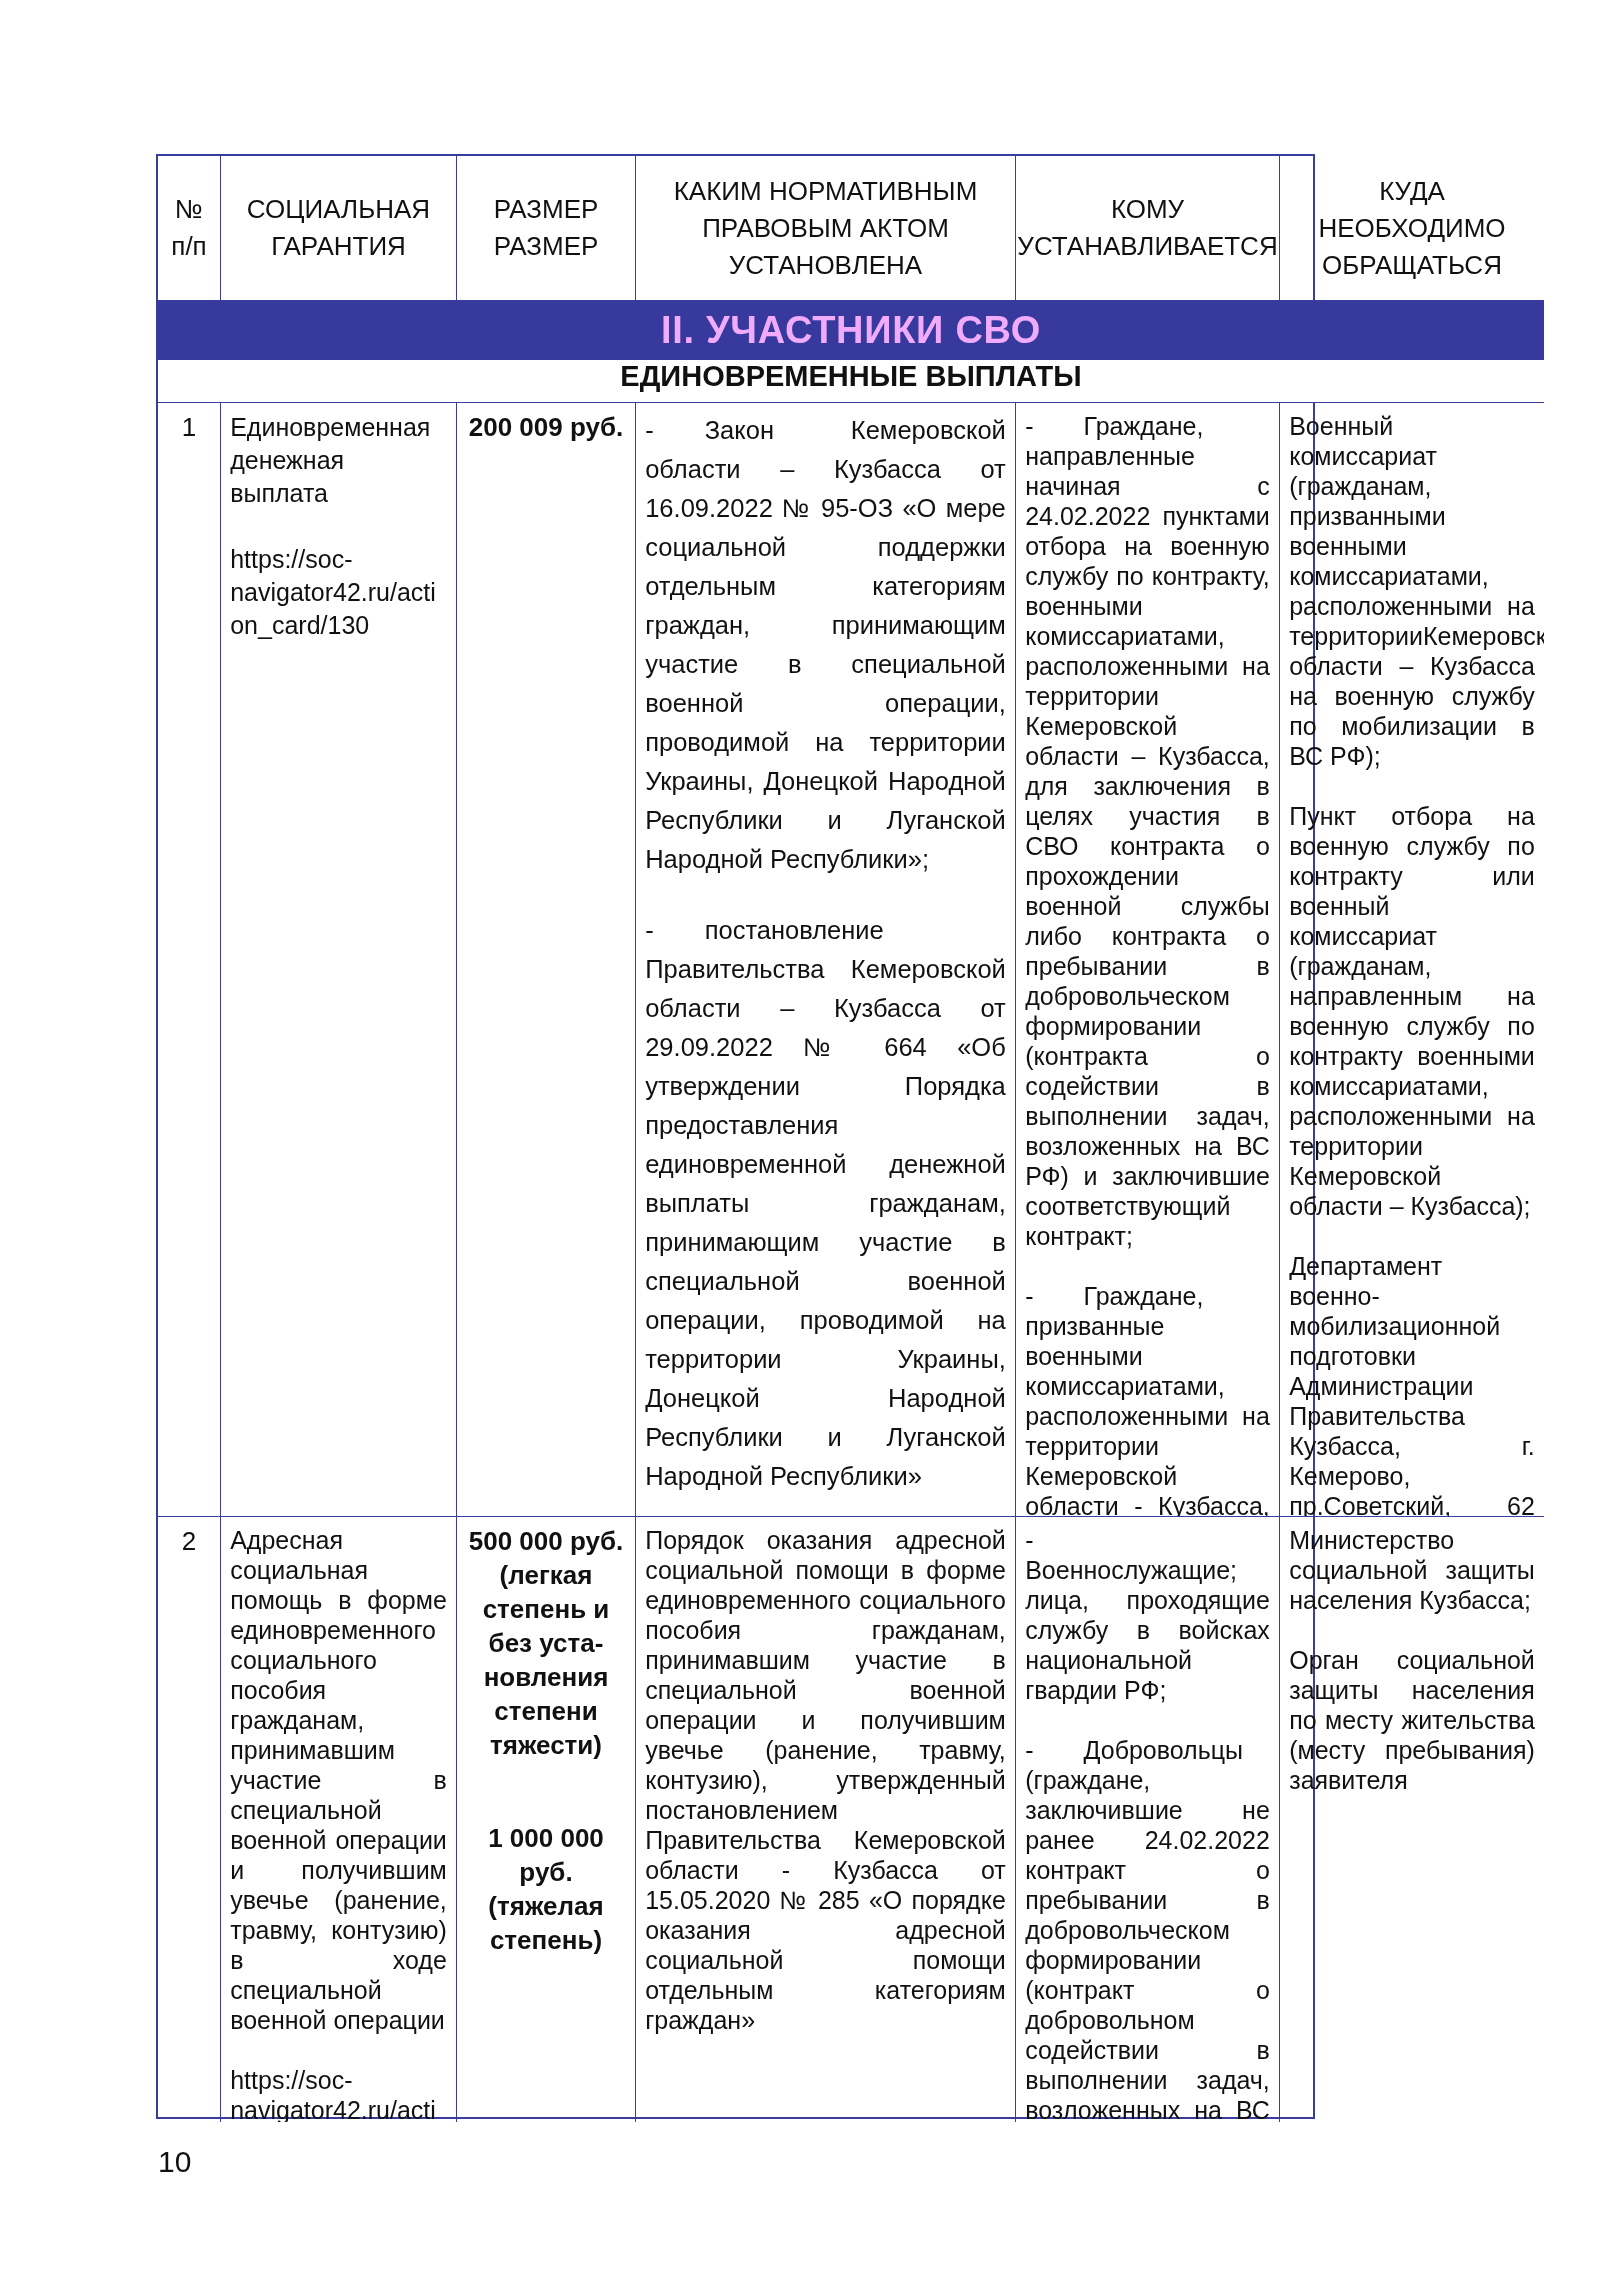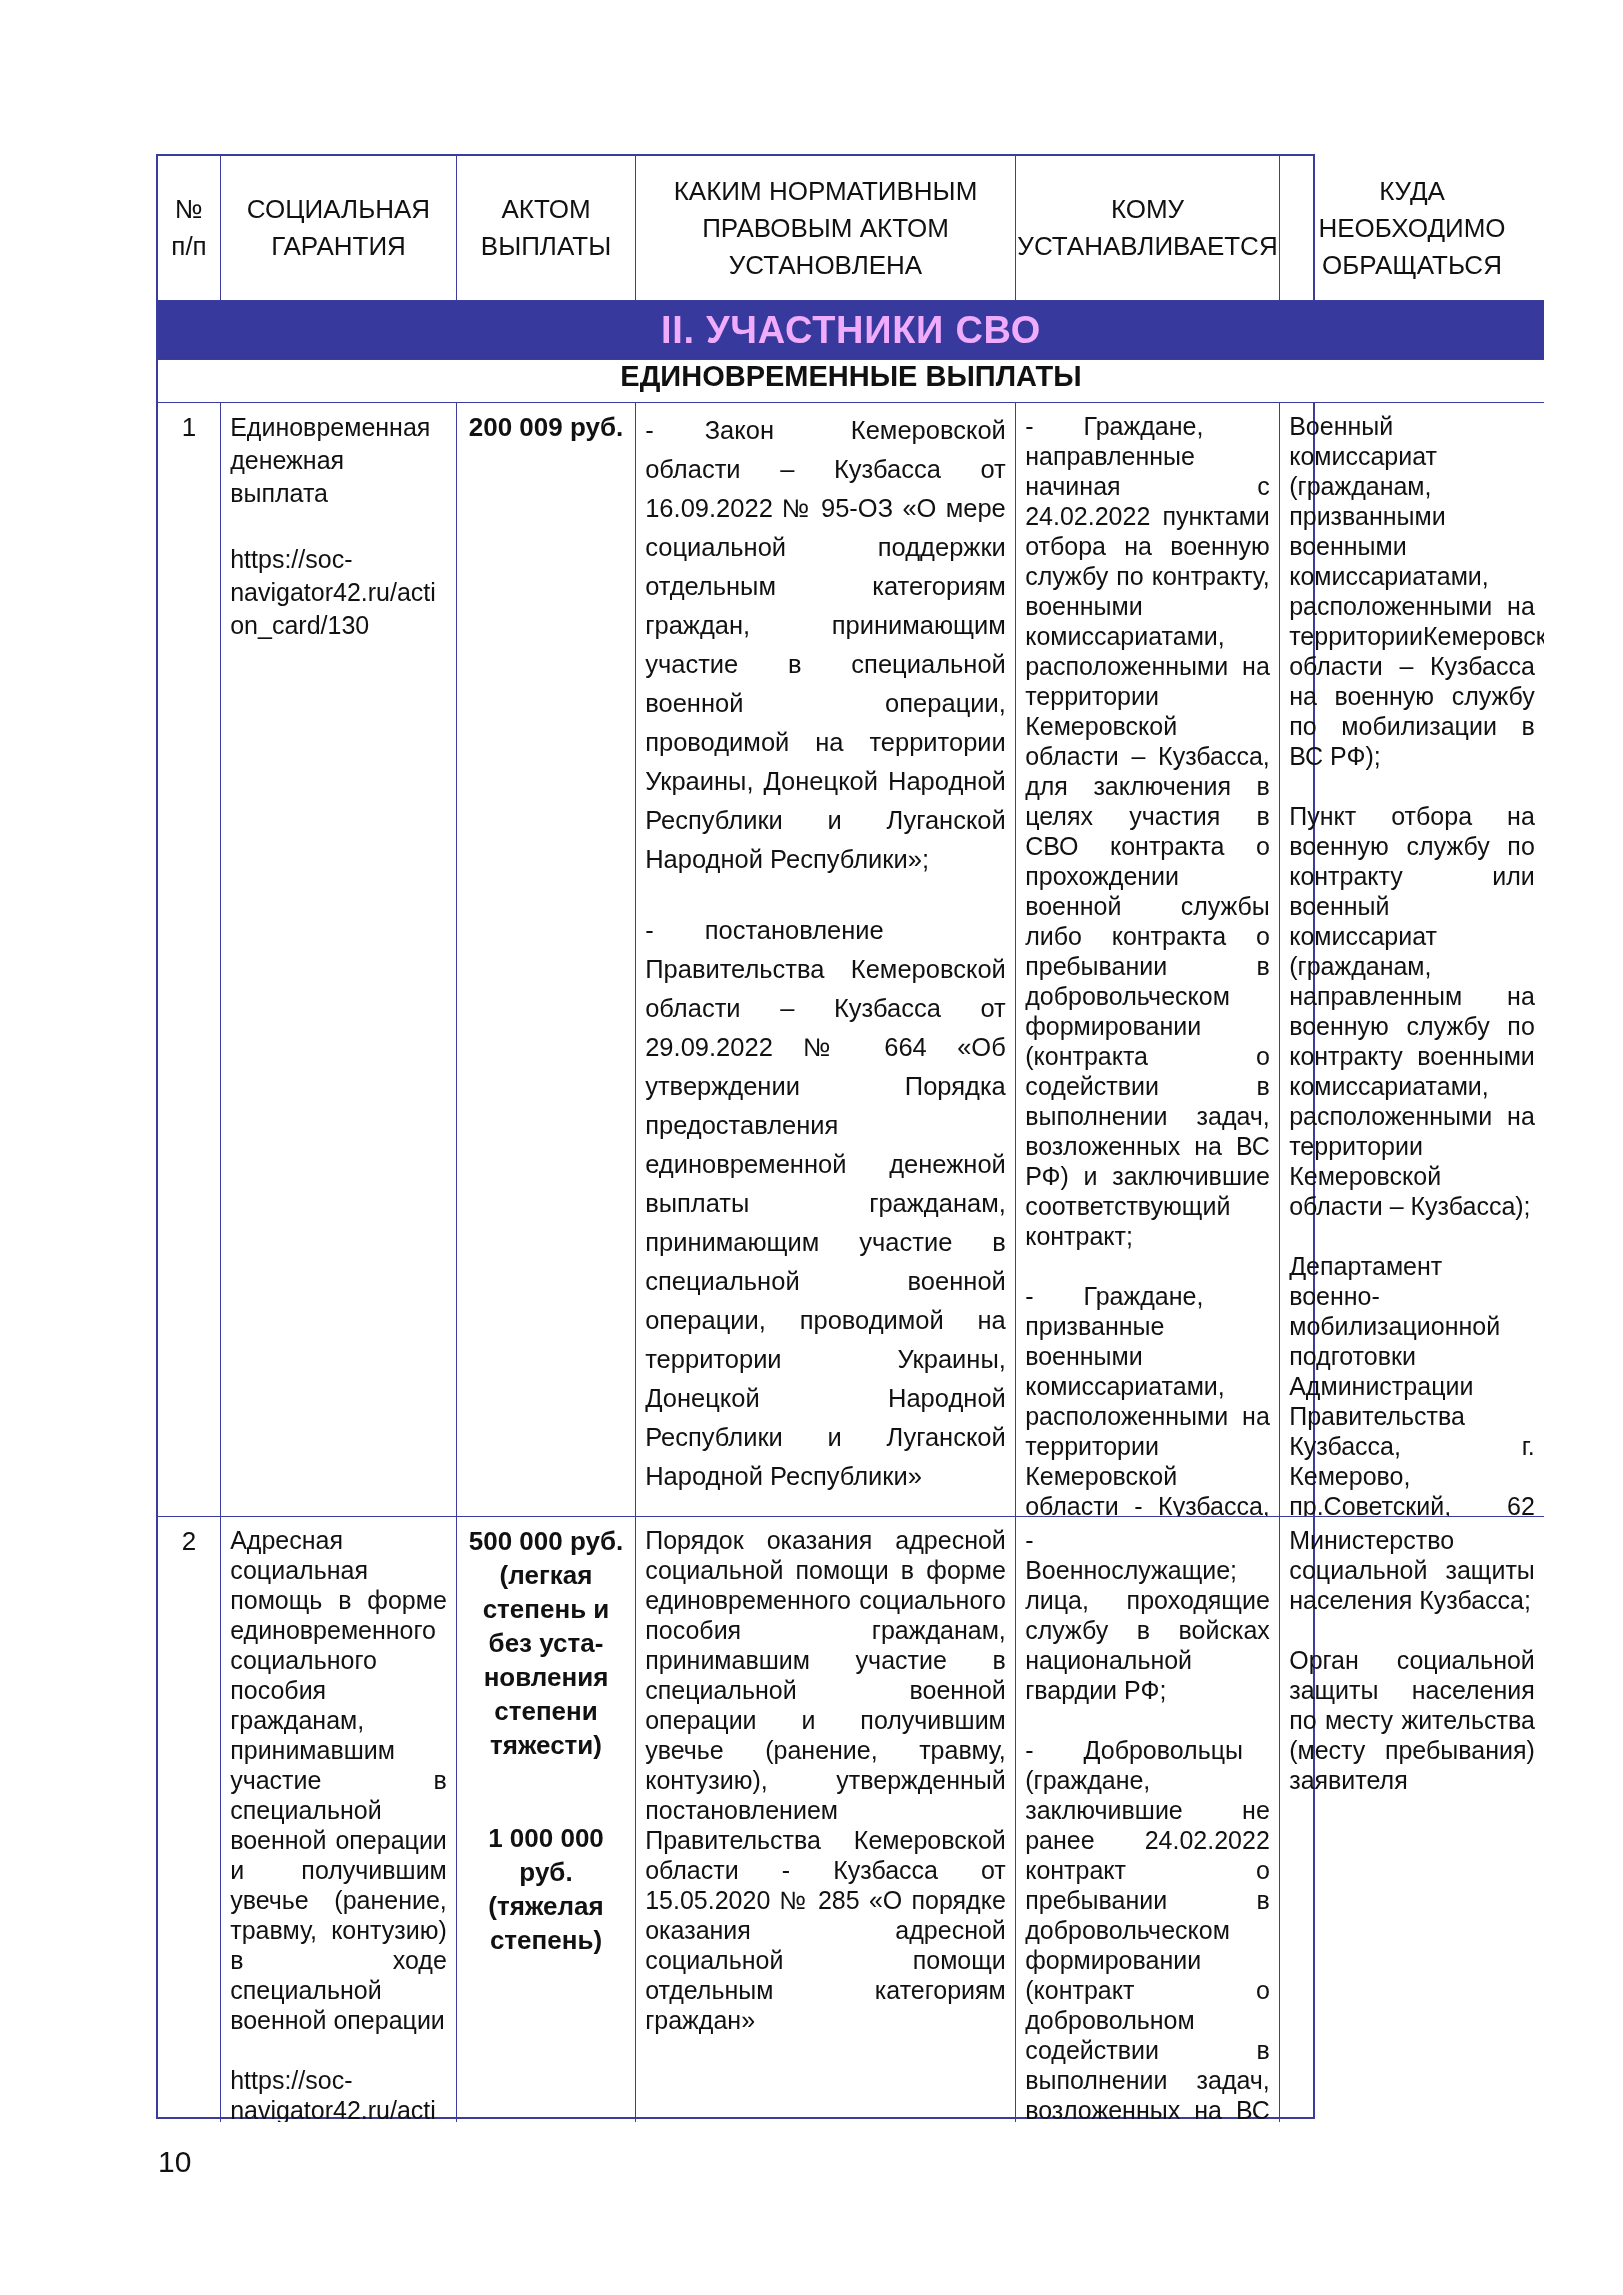--- a/index.html
+++ b/index.html
@@ -61,21 +61,21 @@
 
 <div class="tbl">
 
   <div class="cell fc hrow hdr">
       <span>№ п/п</span>
     </div>
   <div class="cell hrow hdr">
       <span>СОЦИАЛЬНАЯ ГАРАНТИЯ</span>
     </div>
   <div class="cell hrow hdr">
-      <span>АКТОМ ВЫПЛАТЫ</span>
+      <span>РАЗМЕР РАЗМЕР</span>
     </div>
   <div class="cell hrow hdr">
       <span>КАКИМ НОРМАТИВНЫМ ПРАВОВЫМ АКТОМ УСТАНОВЛЕНА</span>
     </div>
   <div class="cell hrow hdr">
       <span>КОМУ УСТАНАВЛИВАЕТСЯ</span>
     </div>
   <div class="cell hrow hdr">
       <span>КУДА НЕОБХОДИМО ОБРАЩАТЬСЯ</span>
     </div>

